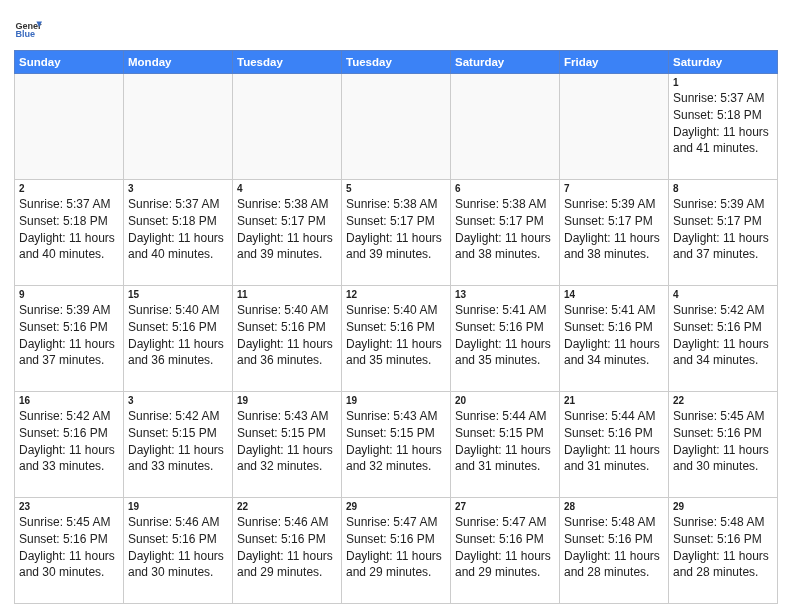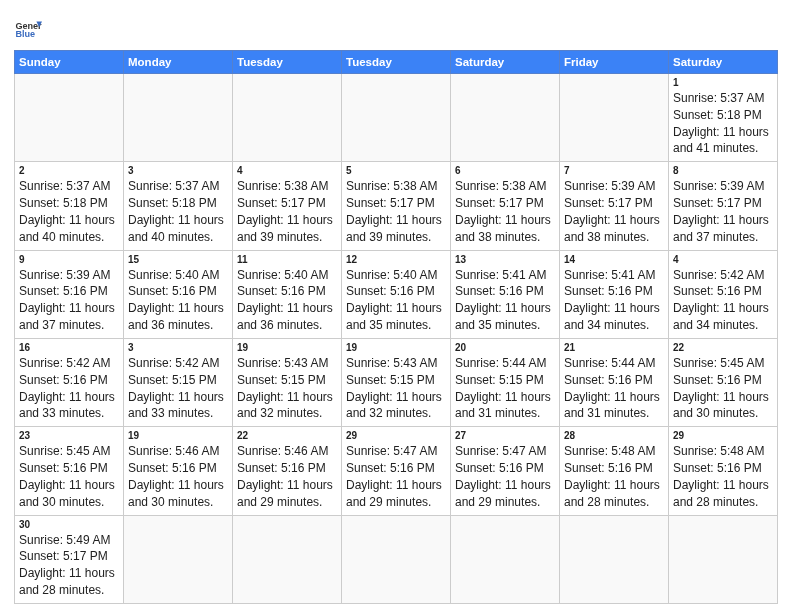--- a/index.html
+++ b/index.html
@@ -303,29 +303,15 @@
 Sunset: 5:16 PM
 Daylight: 11 hours and 28 minutes.</div>
           </td>
           <td>
             <span class="day-number">29</span>
             <div class="day-info" style="white-space: pre-wrap;">Sunrise: 5:48 AM
 Sunset: 5:16 PM
 Daylight: 11 hours and 28 minutes.</div>
           </td>
         </tr>
-        <tr class="last-row">
-          <td>
-            <span class="day-number">30</span>
-            <div class="day-info" style="white-space: pre-wrap;">Sunrise: 5:49 AM
-Sunset: 5:17 PM
-Daylight: 11 hours and 28 minutes.</div>
-          </td>
-          <td class="empty-cell"></td>
-          <td class="empty-cell"></td>
-          <td class="empty-cell"></td>
-          <td class="empty-cell"></td>
-          <td class="empty-cell"></td>
-          <td class="empty-cell"></td>
-        </tr>
       </tbody>
   </table>
 </div>
 
 </body></html>

